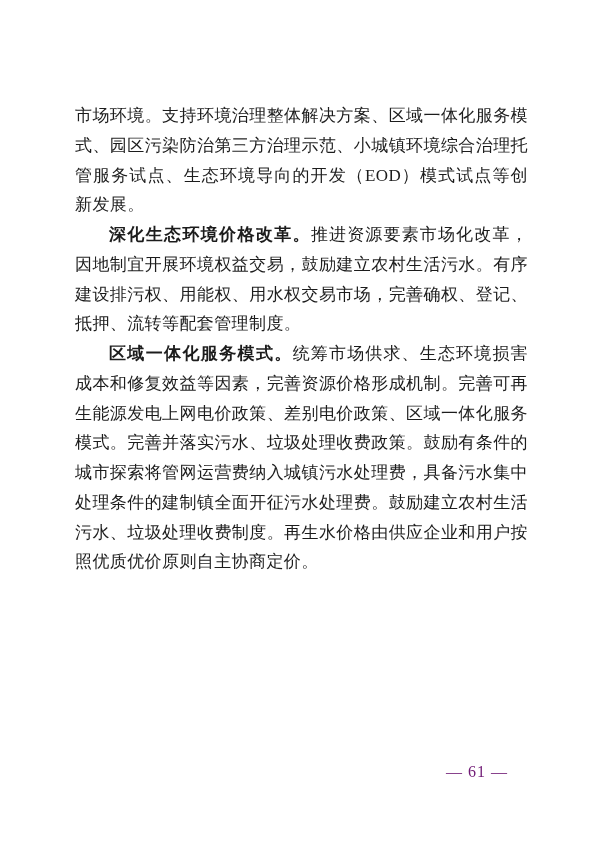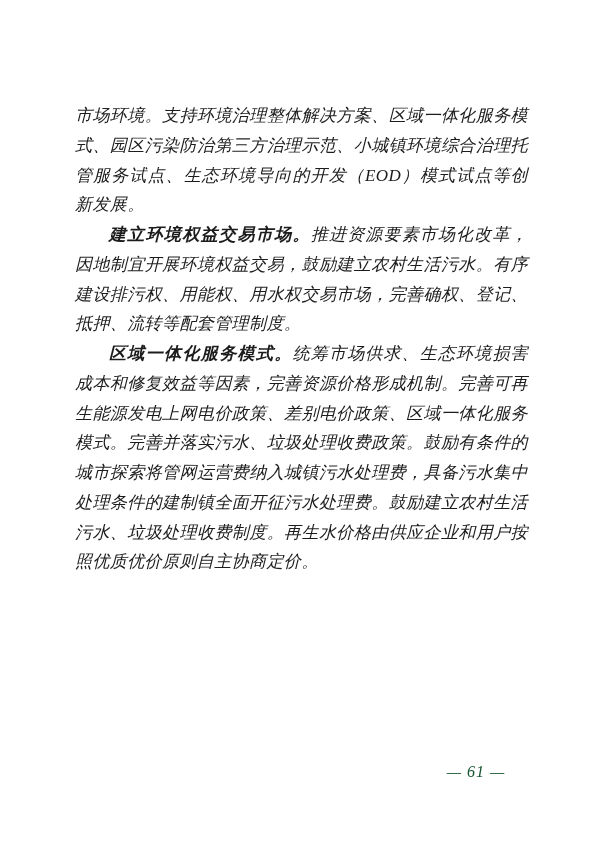--- a/index.html
+++ b/index.html
@@ -1,15 +1,15 @@
 <!DOCTYPE html>
 <html><head>
 <meta charset="utf-8">
 <style>
-  * { margin: 0; padding: 0; box-sizing: border-box; font-style: italic; }
+  * { margin: 0; padding: 0; box-sizing: border-box; }
 
   html, body {
     background: #9a9a9a;
     font-family: "Liberation Serif", "DejaVu Serif", serif;
   }
 
   .page {
     position: relative;
     width: 600px;
     height: 848px;
@@ -50,36 +50,36 @@
     font-weight: 400;
   }
 
   .page-number {
     position: absolute;
     top: 762px;
     left: 446px;
     width: 60px;
     font-size: 16px;
     line-height: 20px;
-    color: #14532d;
+    color: #701a75;
     text-align: center;
     white-space: nowrap;
     letter-spacing: 1px;
   }
 </style>
 </head>
 <body>
 
 <div class="page">
 
   <div class="doc-body">
 
     <p class="para continuation"><span class="para-text">市场环境。支持环境治理整体解决方案、区域一体化服务模式、园区污染防治第三方治理示范、小城镇环境综合治理托管服务试点、生态环境导向的开发（EOD）模式试点等创新发展。</span></p>
 
-    <p class="para"><span class="para-lead">建立环境权益交易市场。</span><span class="para-text">推进资源要素市场化改革，因地制宜开展环境权益交易，鼓励建立农村生活污水。有序建设排污权、用能权、用水权交易市场，完善确权、登记、抵押、流转等配套管理制度。</span></p>
+    <p class="para"><span class="para-lead">深化生态环境价格改革。</span><span class="para-text">推进资源要素市场化改革，因地制宜开展环境权益交易，鼓励建立农村生活污水。有序建设排污权、用能权、用水权交易市场，完善确权、登记、抵押、流转等配套管理制度。</span></p>
 
     <p class="para"><span class="para-lead">区域一体化服务模式。</span><span class="para-text">统筹市场供求、生态环境损害成本和修复效益等因素，完善资源价格形成机制。完善可再生能源发电上网电价政策、差别电价政策、区域一体化服务模式。完善并落实污水、垃圾处理收费政策。鼓励有条件的城市探索将管网运营费纳入城镇污水处理费，具备污水集中处理条件的建制镇全面开征污水处理费。鼓励建立农村生活污水、垃圾处理收费制度。再生水价格由供应企业和用户按照优质优价原则自主协商定价。</span></p>
 
 
   </div>
 
   <div class="page-number">— 61 —</div>
 
 </div>
 

